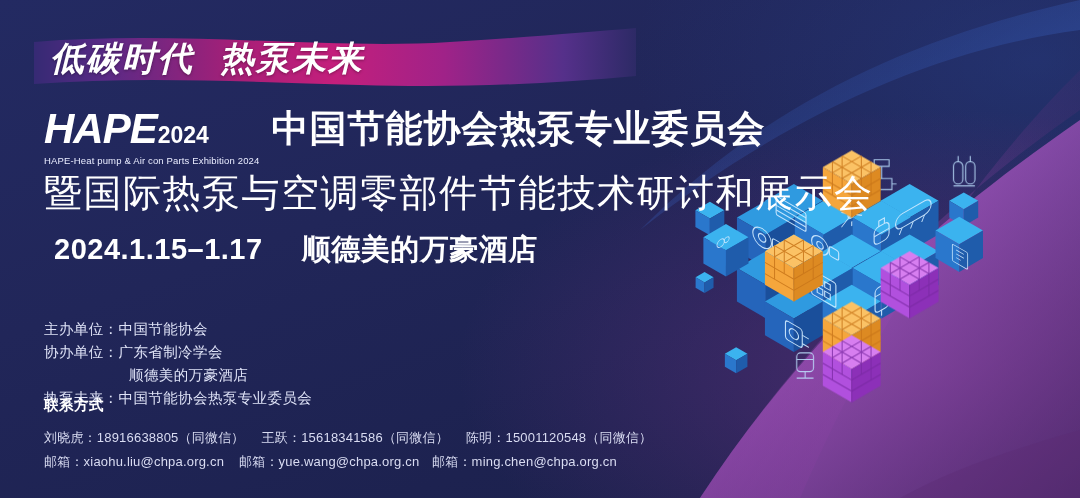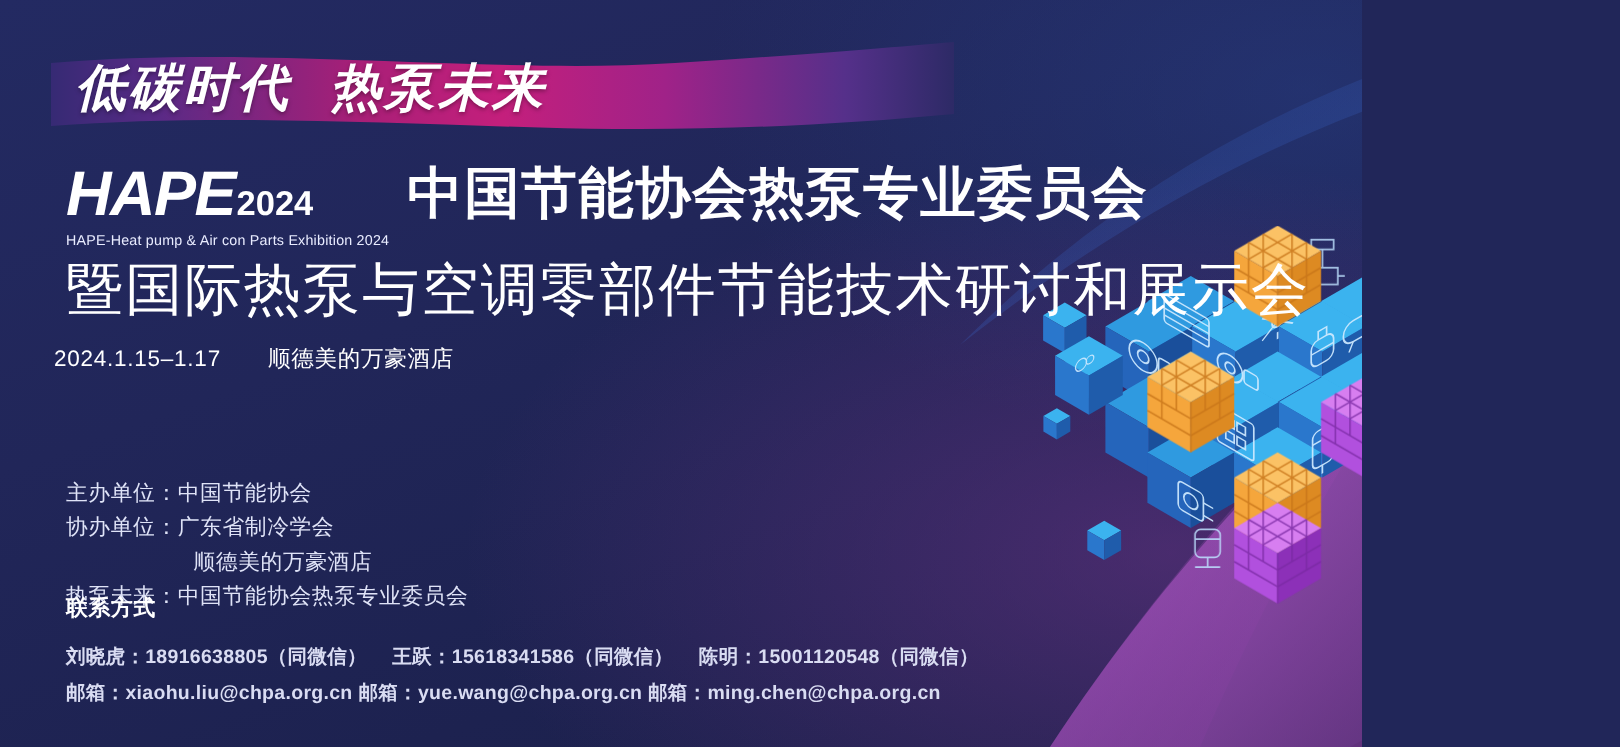--- a/index.html
+++ b/index.html
@@ -3,21 +3,21 @@
 <meta charset="utf-8">
 <title>HAPE 2024</title>
 <style>
   html,body{margin:0;padding:0;}
   body{
     width:1080px;height:498px;overflow:hidden;
     background:#212659;
     font-family:"Liberation Sans","DejaVu Sans",sans-serif;
   }
   #poster{
-    position:relative;width:908px;height:498px;overflow:hidden;
+    position:relative;width:1080px;height:498px;overflow:hidden;
     background:
       radial-gradient(ellipse 760px 420px at 86% 74%, rgba(110,52,136,.55) 0%, rgba(110,52,136,0) 62%),
       radial-gradient(ellipse 620px 380px at 96% 12%, rgba(40,66,140,.45) 0%, rgba(40,66,140,0) 65%),
       linear-gradient(160deg,#232a62 0%,#212659 38%,#1d2250 72%,#1b2049 100%);
   }
   .layer{position:absolute;inset:0;pointer-events:none;}
 
   
   .ribbon-wrap{position:absolute;left:30px;top:28px;width:610px;height:62px;z-index:4;}
   .ribbon-wrap svg{display:block;width:100%;height:100%;}
@@ -49,42 +49,41 @@
     color:#fff;font-size:37px;font-weight:800;line-height:1;letter-spacing:1px;
     white-space:nowrap;margin-top:2px;
   }
   .subtitle-cn{
     position:absolute;left:44px;top:168px;z-index:6;
     color:#fff;font-size:38px;font-weight:400;letter-spacing:1.5px;white-space:nowrap;
   }
 
   
   .datevenue{
-    position:absolute;left:36px;top:230px;z-index:6;
-    color:#ffffff;font-size:15px;font-weight:400;letter-spacing:.5px;white-space:nowrap;
+    position:absolute;left:54px;top:230px;z-index:6;
+    color:#ffffff;font-size:29px;font-weight:700;letter-spacing:.5px;white-space:nowrap;
   }
   .datevenue .sep{display:inline-block;width:22px;}
 
   
   .orgs{position:absolute;left:44px;top:278px;z-index:6;margin-top:40px;}
   .org-line{
     color:#dfe3f7;font-size:14.5px;line-height:23px;letter-spacing:.4px;white-space:nowrap;
   }
   .org-line .lbl{display:inline-block;}
   .org-line.indent{padding-left:85px;}
 
   
   .contact{position:absolute;left:44px;top:396px;z-index:6;}
   .contact-title{
     color:#ffffff;font-size:14.5px;font-weight:700;letter-spacing:.5px;margin-bottom:11px;
   }
   .contact-row{
     color:#d9dcf2;font-size:13px;line-height:24px;letter-spacing:.2px;white-space:nowrap;
     display:flex;
-    font-weight:bold;
   }
   .phones .person{margin-right:17px;}
   .emails .mail{display:inline-block;}
   .emails .m1{width:195px;}
   .emails .m2{width:193px;}
 
   
   #cubes{position:absolute;left:672px;top:128px;width:352px;height:280px;z-index:5;}
   #cubes svg{display:block;width:100%;height:100%;overflow:visible;}
 </style>

